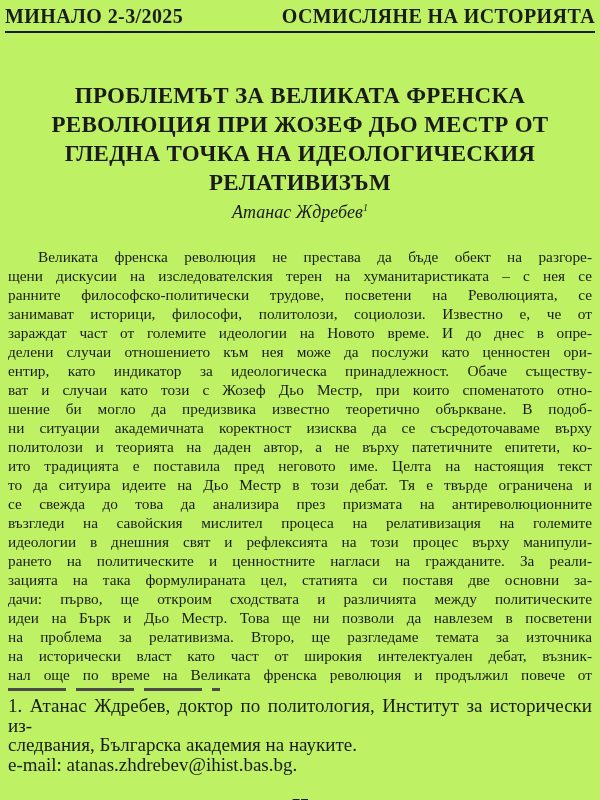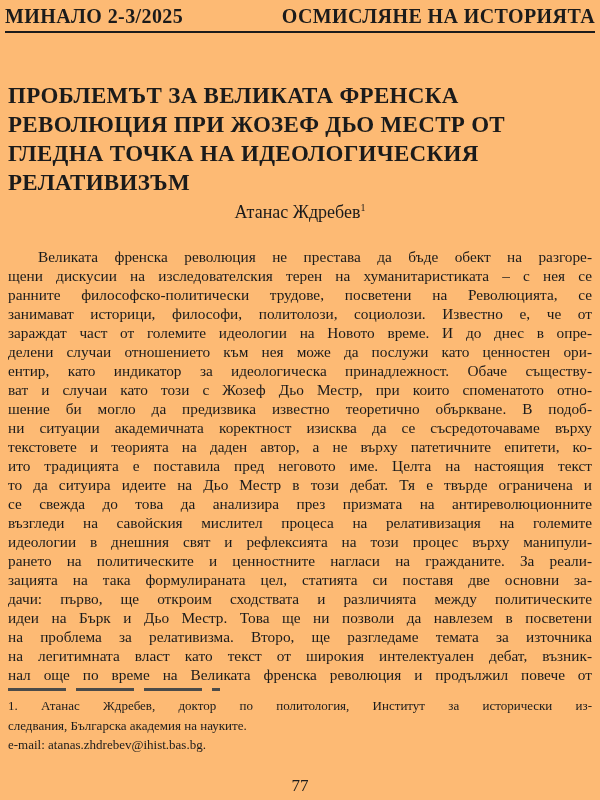--- a/index.html
+++ b/index.html
@@ -6,47 +6,49 @@
     margin: 0;
     padding: 0;
     background: #e8e8e6;
   }
   .page {
     position: relative;
     box-sizing: border-box;
     width: 600px;
     height: 800px;
     margin: 0 auto;
-    background: #fdba74;
+    background: #bef264;
     color: #1b1b1b;
     font-family: "Liberation Serif", "DejaVu Serif", serif;
     padding: 5px 8px 0 8px;
     overflow: hidden;
   }
   .running-header {
     display: flex;
     justify-content: space-between;
     align-items: baseline;
     font-weight: bold;
     font-size: 20px;
     letter-spacing: 0.4px;
     border-bottom: 2.5px solid #1c1c1c;
     padding-bottom: 3px;
     margin: 0 -3px;
     white-space: nowrap;
   }
   .article-title {
     margin-top: 48px;
+    text-align: center;
     font-weight: bold;
     font-size: 23px;
     line-height: 29px;
     letter-spacing: 0.3px;
   }
   .author-line {
     text-align: center;
+    font-style: italic;
     font-size: 18px;
     line-height: 24px;
     margin-top: 3px;
   }
   .author-line sup {
     font-size: 10px;
     line-height: 0;
   }
   .body-text {
     margin-top: 23px;
@@ -56,21 +58,21 @@
   .body-line {
     text-align: justify;
     text-align-last: justify;
     word-spacing: 0.5px;
   }
   .body-text .body-line:first-child {
     text-indent: 30px;
   }
   .footnote {
     margin-top: 3px;
-    font-size: 13px;
+    font-size: 19px;
     line-height: 19.5px;
   }
   .fn-sep {
     width: 212px;
     height: 3px;
     margin: 4px 0 5px 0;
     background: repeating-linear-gradient(90deg, #4b4b49 0px, #4b4b49 58px, transparent 58px, transparent 68px);
   }
   .fn-lines .fn-line:first-child {
     text-align: justify;
@@ -108,32 +110,32 @@
       <div class="body-line">Великата френска революция не престава да бъде обект на разгоре-</div>
       <div class="body-line">щени дискусии на изследователския терен на хуманитаристиката – с нея се</div>
       <div class="body-line">ранните философско-политически трудове, посветени на Революцията, се</div>
       <div class="body-line">занимават историци, философи, политолози, социолози. Известно е, че от</div>
       <div class="body-line">зараждат част от големите идеологии на Новото време. И до днес в опре-</div>
       <div class="body-line">делени случаи отношението към нея може да послужи като ценностен ори-</div>
       <div class="body-line">ентир, като индикатор за идеологическа принадлежност. Обаче съществу-</div>
       <div class="body-line">ват и случаи като този с Жозеф Дьо Местр, при които споменатото отно-</div>
       <div class="body-line">шение би могло да предизвика известно теоретично объркване. В подоб-</div>
       <div class="body-line">ни ситуации академичната коректност изисква да се съсредоточаваме върху</div>
-      <div class="body-line">текстовете и теорията на даден автор, а не върху патетичните епитети, ко-</div>
+      <div class="body-line">политолози и теорията на даден автор, а не върху патетичните епитети, ко-</div>
       <div class="body-line">ито традицията е поставила пред неговото име. Целта на настоящия текст</div>
       <div class="body-line">то да ситуира идеите на Дьо Местр в този дебат. Тя е твърде ограничена и</div>
       <div class="body-line">се свежда до това да анализира през призмата на антиреволюционните</div>
       <div class="body-line">възгледи на савойския мислител процеса на релативизация на големите</div>
       <div class="body-line">идеологии в днешния свят и рефлексията на този процес върху манипули-</div>
       <div class="body-line">рането на политическите и ценностните нагласи на гражданите. За реали-</div>
       <div class="body-line">зацията на така формулираната цел, статията си поставя две основни за-</div>
       <div class="body-line">дачи: първо, ще откроим сходствата и различията между политическите</div>
       <div class="body-line">идеи на Бърк и Дьо Местр. Това ще ни позволи да навлезем в посветени</div>
       <div class="body-line">на проблема за релативизма. Второ, ще разгледаме темата за източника</div>
-      <div class="body-line">на легитимната власт като текст от широкия интелектуален дебат, възник-</div>
+      <div class="body-line">на исторически власт като част от широкия интелектуален дебат, възник-</div>
       <div class="body-line">нал още по време на Великата френска революция и продължил повече от</div>
     </div>
 
   <div class="footnote">
     <div class="fn-sep"></div>
     <div class="fn-lines">
         <div class="fn-line">1. Атанас Ждребев, доктор по политология, Институт за исторически из-</div>
         <div class="fn-line">следвания, Българска академия на науките.</div>
         <div class="fn-line">e-mail: atanas.zhdrebev@ihist.bas.bg.</div>
       </div>

